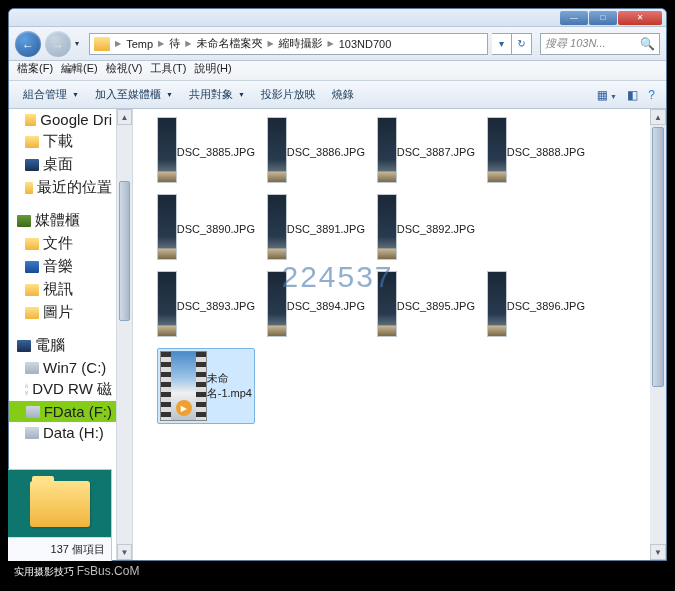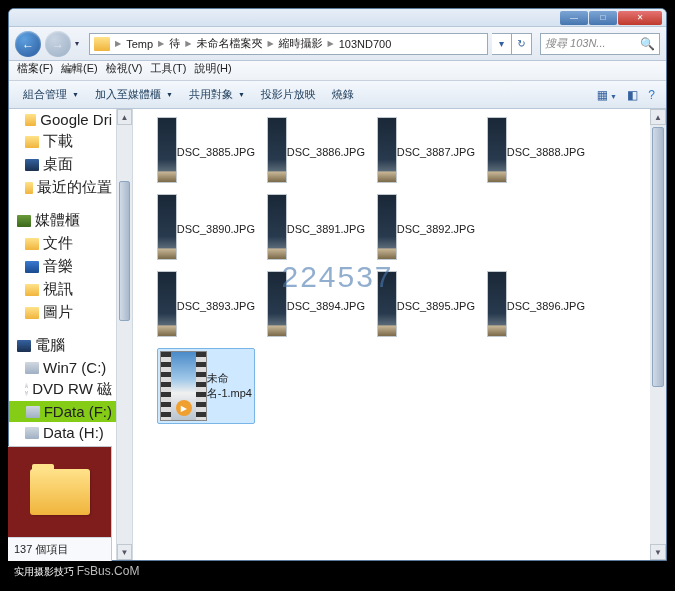--- a/index.html
+++ b/index.html
@@ -55,21 +55,21 @@
   .fileitem { width: 98px; display: flex; align-items: center; font-size: 11px; color: #222; }
   .thumb { width: 94px; height: 66px; background: linear-gradient(#1a2838 0%,#283a4e 65%,#5a6a78 83%,#c8b898 84%,#7a6a4a 100%); border: 1px solid #c0c8d0; margin-bottom: 3px; }
   .fileitem.sel { background: #cde8ff; border: 1px solid #7ab5e8; padding: 2px; border-radius: 2px; }
   .vidthumb { width: 94px; height: 70px; background: #2a2a2a; position: relative; border: 1px solid #888; }
   .vidthumb::before,.vidthumb::after { content:''; position:absolute; top:0; bottom:0; width:10px; background: repeating-linear-gradient(#333 0 5px,#ddd 5px 10px); }
   .vidthumb::before { left: 0; } .vidthumb::after { right: 0; }
   .vidinner { position: absolute; left: 10px; right: 10px; top: 0; bottom: 0; background: linear-gradient(#4a8ac8 0%,#a0c8e8 40%,#f0f0f0 60%,#b8c4d0 100%); }
   .playicon { position: absolute; right: 14px; bottom: 4px; width: 16px; height: 16px; border-radius: 50%; background: #f0a030; display: flex; align-items: center; justify-content: center; color: #fff; font-size: 8px; }
   .filescroll { width: 16px; background: #e8ecf0; position: relative; }
   
-  .dlgfrag { position: absolute; left: 8px; bottom: 30px; width: 104px; height: 115px; background: #7f1d1d; border-right: 1px solid #c0c8d0; border-top: 1px solid #c0c8d0; display: flex; flex-direction: column; }
+  .dlgfrag { position: absolute; left: 8px; bottom: 30px; width: 104px; height: 92px; background: #0f766e; border-right: 1px solid #c0c8d0; border-top: 1px solid #c0c8d0; display: flex; flex-direction: column; text-align: right; }
   .dlgfld { margin: auto; width: 60px; height: 46px; background: linear-gradient(#ffe28a,#f0b43c); border-radius: 3px; box-shadow: 1px 1px 2px rgba(0,0,0,0.2); position: relative; }
   .dlgfld::before { content:''; position:absolute; top:-5px; left:2px; width:22px; height:6px; background:#ffe28a; border-radius:2px 2px 0 0; }
   .dlgstatus { font-size: 11px; padding: 4px 6px; color: #222; border-top: 1px solid #d0d8e0; background: #f7f9fc; }
   
   .wm1 { position:absolute; left:50%; top:260px; transform:translateX(-50%); font-size:30px; color:#4a7ab0; opacity:0.6; pointer-events:none; letter-spacing:2px; font-weight:300; }
   .wm2 { position:absolute; left:8px; bottom:10px; font-size:10px; color:#fff; background:rgba(0,0,0,0.6); padding:2px 6px; border-radius:2px; }
   .wm2 small { font-size:12px; color:#bbb; }
 </style>
 </head>
 <body>

